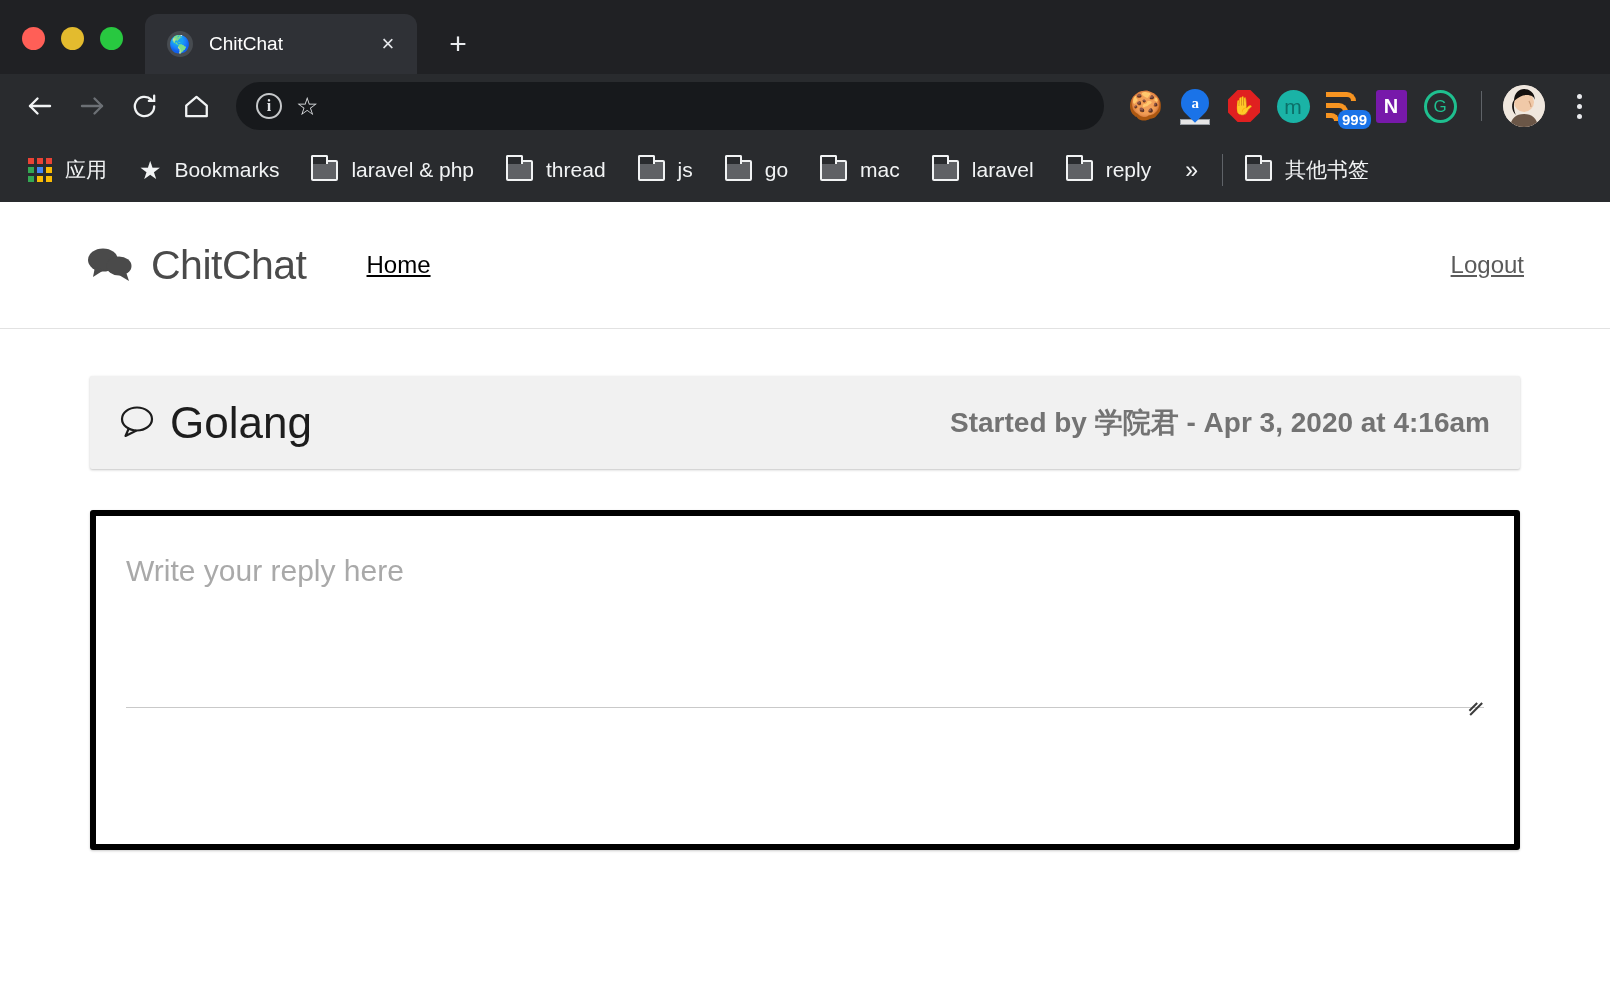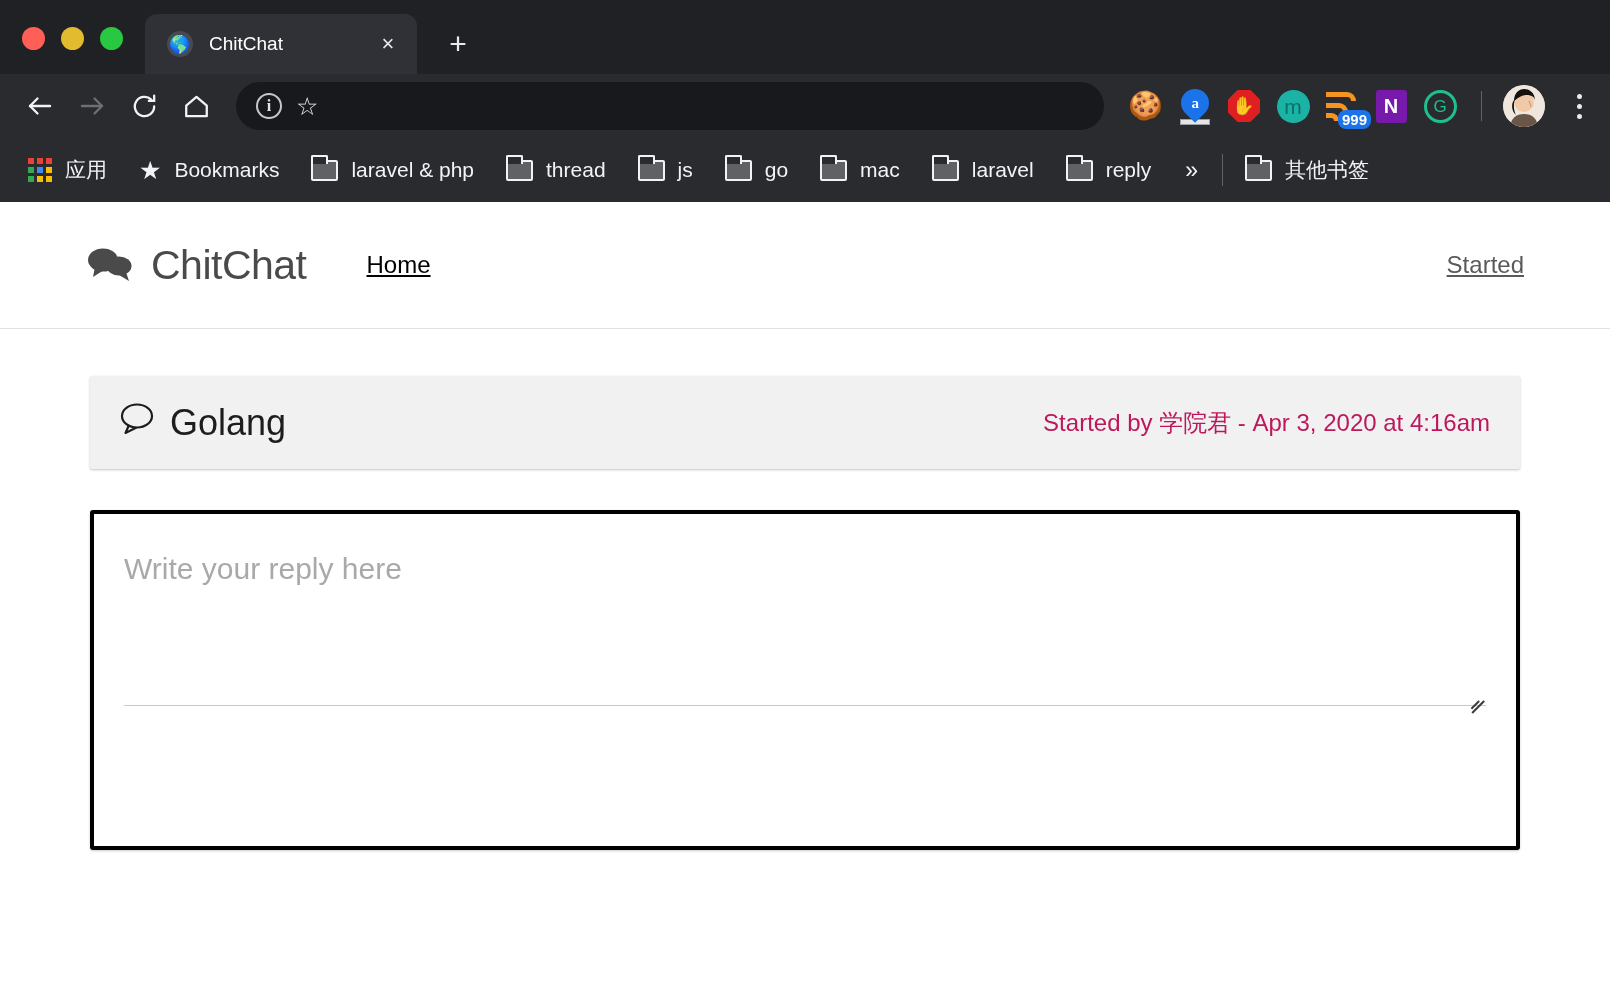--- a/index.html
+++ b/index.html
@@ -170,25 +170,25 @@
   .logout { margin-left: auto; color: #5a5a5a; font-size: 24px; }
 
   .container { padding: 47px 90px 0 90px; }
 
   .thread-card {
     background: #f1f1f1; border-radius: 2px; height: 93px;
     display: flex; align-items: center; justify-content: space-between;
     padding: 0 30px 0 28px;
     box-shadow: 0 1px 3px rgba(0,0,0,0.14), 0 1px 2px rgba(0,0,0,0.10);
   }
-  .thread-title { display: flex; align-items: center; gap: 14px; color: #1d1d1d; font-size: 36px; }
-  .thread-meta { color: #be185d; font-size: 24px; }
+  .thread-title { display: flex; align-items: center; gap: 14px; color: #1d1d1d; font-size: 44px; }
+  .thread-meta { color: #737373; font-size: 28px; font-weight: bold; }
 
   .reply-card {
-    margin-top: 41px; background: #ffffff; border: 4px solid #000000; border-radius: 3px;
+    margin-top: 41px; background: #ffffff; border: 6px solid #000000; border-radius: 3px;
     padding: 36px 30px 28px 30px; min-height: 340px;
     box-shadow: 0 1px 3px rgba(0,0,0,0.13), 0 1px 2px rgba(0,0,0,0.09);
     display: flex; flex-direction: column;
   }
   .reply-area {
     width: 100%; height: 156px; border: none; border-bottom: 1px solid #c9c9c9;
     outline: none; resize: none; font-family: "Liberation Sans", sans-serif;
     font-size: 30px; color: #333; background: transparent; padding: 0;
     line-height: 1.25;
   }
@@ -375,21 +375,21 @@
           <svg width="48" height="40" viewBox="0 0 48 40" fill="#4a4a4a">
             <ellipse cx="17" cy="17" rx="15" ry="11.5"></ellipse>
             <path d="M9 24 L7 34 L18 27 Z"></path>
             <ellipse cx="33" cy="23" rx="12.5" ry="9.5"></ellipse>
             <path d="M40 29 L43 38 L33 32 Z"></path>
           </svg>
         </span>
         <span class="brand-name">ChitChat</span>
       </div>
       <a class="nav-home" href="#">Home</a>
-      <a class="logout" href="#">Started</a>
+      <a class="logout" href="#">Logout</a>
     </div>
 
     <div class="container">
 
       <div class="thread-card">
         <div class="thread-title">
           <span>
             <svg width="38" height="34" viewBox="0 0 38 34" fill="none" stroke="#1d1d1d" stroke-width="2.2">
               <ellipse cx="19" cy="15" rx="15" ry="11.5"></ellipse>
               <path d="M11 24 L7.5 32 L18.5 26.6" stroke-linejoin="round" fill="none"></path>

